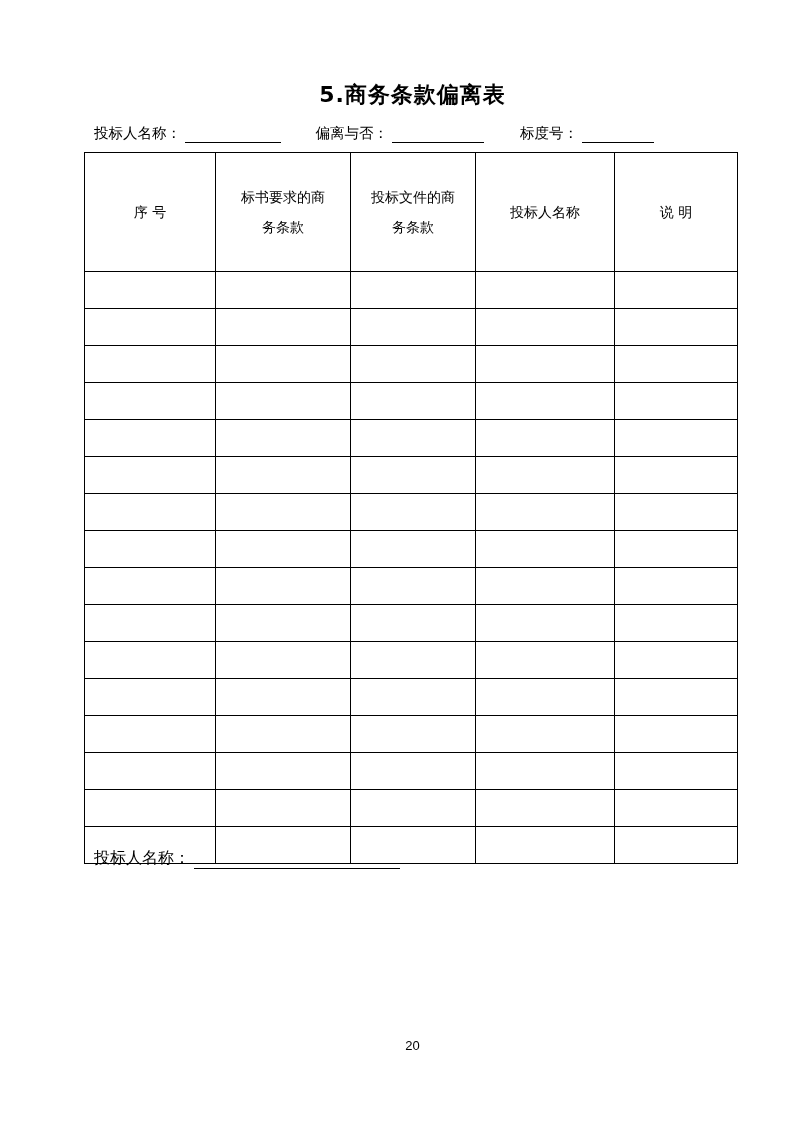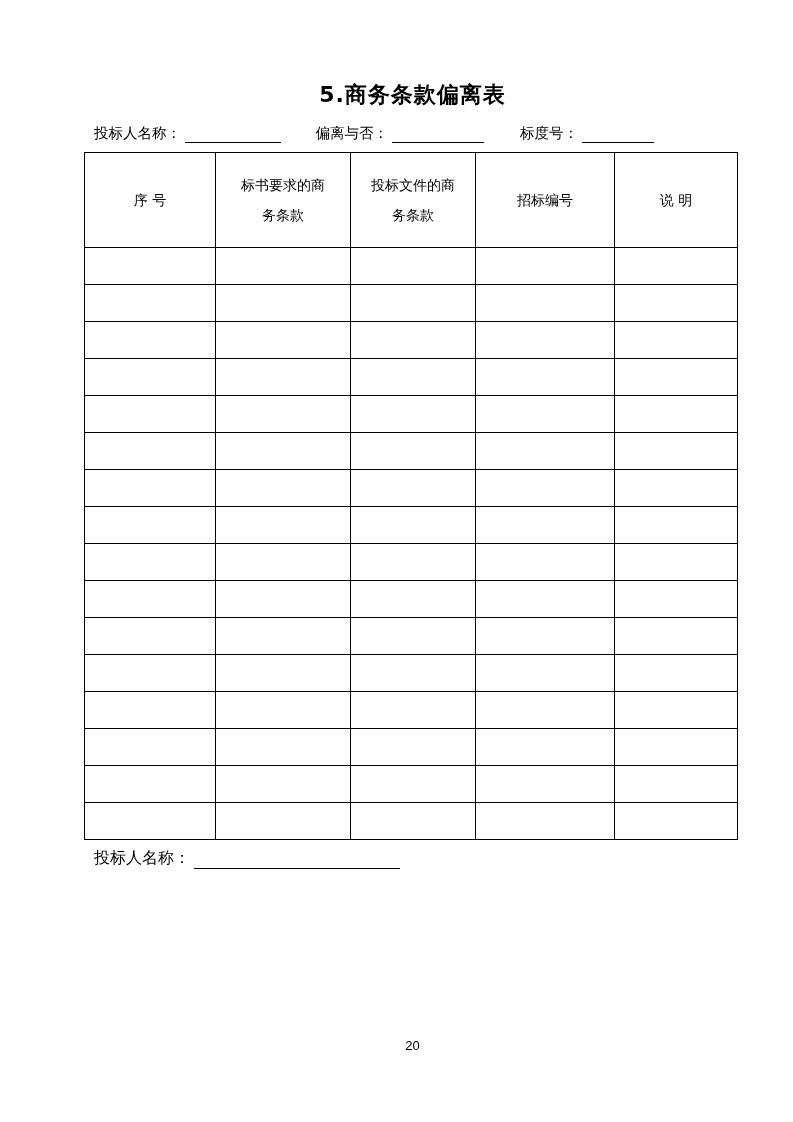--- a/index.html
+++ b/index.html
@@ -76,21 +76,21 @@
     padding: 0;
     font-weight: normal;
     font-size: 14px;
     font-family: "DejaVu Serif", "Liberation Serif", serif;
     text-align: center;
     vertical-align: middle;
   }
   table.deviation-table thead th {
     height: 86px;
     line-height: 30px;
-    padding: 4px 8px;
+    padding: 16px 8px;
   }
   table.deviation-table tbody td {
     height: 36px;
   }
   .col-1 { width: 114px; }
   .col-2 { width: 118px; }
   .col-3 { width: 108px; border-radius: 11px; }
   .col-4 { width: 122px; }
   .col-5 { width: 106px; margin-top: 8px; }
   .head-line {
@@ -156,21 +156,21 @@
         </th>
         <th class="col-2">
           <span class="head-line">标书要求的商</span>
           <span class="head-line">务条款</span>
         </th>
         <th class="col-3">
           <span class="head-line">投标文件的商</span>
           <span class="head-line">务条款</span>
         </th>
         <th class="col-4">
-          <span class="head-line">招标编号</span>
+          <span class="head-line">投标人名称</span>
           <span class="head-line"></span>
         </th>
         <th class="col-5">
           <span class="head-line">说  明</span>
           <span class="head-line"></span>
         </th>
       </tr>
     </thead>
     <tbody id="table-body">
         <tr>

